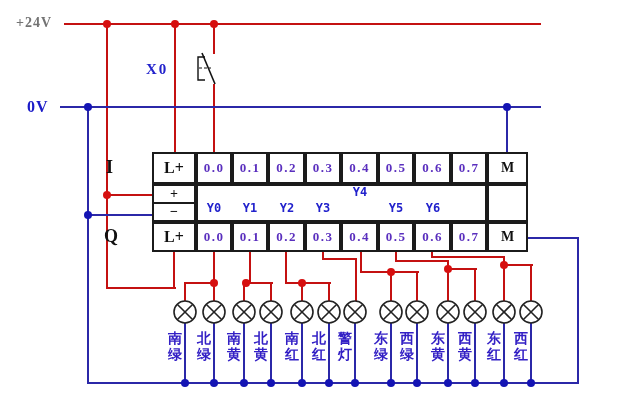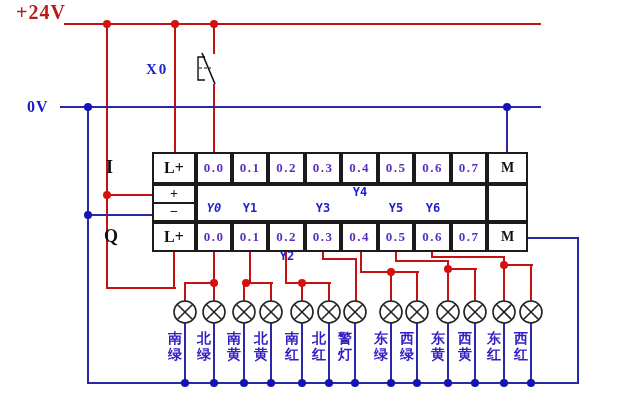--- a/index.html
+++ b/index.html
@@ -28,21 +28,21 @@
   .lamplab{position:absolute;width:18px;text-align:center;font-weight:bold;font-size:14px;
            line-height:15px;color:#3320c5;font-family:"Liberation Sans", sans-serif;}
   .lamplab div{height:16px;}
   svg{position:absolute;left:0;top:0;pointer-events:none;}
 </style>
 </head>
 <body>
 
 <div id="canvas">
 
-  <div class="raillab" style="left:16px;top:1px;font-size:20px;color:#b91c1c;">+24V</div>
+  <div class="raillab" style="left:16px;top:15px;font-size:14px;color:#737373;">+24V</div>
   <div class="raillab" style="left:27px;top:98px;font-size:16px;color:#1b1bc8;">0V</div>
   <div class="raillab" style="left:146px;top:61px;font-size:15px;color:#2222cc;letter-spacing:2px;">X0</div>
 
   <div>
     <div class="w wr" style="left:64px;top:23px;width:477px;height:2px;"></div>
     <div class="w wr" style="left:106px;top:23px;width:2px;height:266px;"></div>
     <div class="w wr" style="left:106px;top:194px;width:48px;height:2px;"></div>
     <div class="w wr" style="left:106px;top:287px;width:70px;height:2px;"></div>
     <div class="w wr" style="left:173px;top:250px;width:2px;height:39px;"></div>
     <div class="w wr" style="left:174px;top:23px;width:2px;height:131px;"></div>
@@ -149,23 +149,23 @@
     <div class="cell term" style="left:341px;top:152px;width:37px;height:32px;">0.4</div>
     <div class="cell term" style="left:378px;top:152px;width:36px;height:32px;">0.5</div>
     <div class="cell term" style="left:414px;top:152px;width:37px;height:32px;">0.6</div>
     <div class="cell term" style="left:451px;top:152px;width:36px;height:32px;">0.7</div>
     <div class="cell mterm" style="left:487px;top:152px;width:41px;height:32px;">M</div>
 
     <div class="cell pm" style="left:152px;top:184px;width:44px;height:20px;">+</div>
     <div class="cell pm" style="left:152px;top:202px;width:44px;height:20px;">−</div>
     <div class="cell" style="left:196px;top:184px;width:291px;height:38px;"></div>
     <div class="cell" style="left:487px;top:184px;width:41px;height:38px;"></div>
-    <div class="ylab" style="left:202px;top:201px;font-style:italic;">Y0</div>
+    <div class="ylab" style="left:202px;top:201px;">Y0</div>
     <div class="ylab" style="left:238px;top:201px;">Y1</div>
-    <div class="ylab" style="left:275px;top:201px;margin-top:48px;">Y2</div>
+    <div class="ylab" style="left:275px;top:201px;">Y2</div>
     <div class="ylab" style="left:311px;top:201px;">Y3</div>
     <div class="ylab" style="left:348px;top:185px;">Y4</div>
     <div class="ylab" style="left:384px;top:201px;">Y5</div>
     <div class="ylab" style="left:421px;top:201px;">Y6</div>
 
     <div class="cell lplus" style="left:152px;top:222px;width:44px;height:30px;">L+</div>
     <div class="cell term" style="left:196px;top:222px;width:36px;height:30px;">0.0</div>
     <div class="cell term" style="left:232px;top:222px;width:36px;height:30px;">0.1</div>
     <div class="cell term" style="left:268px;top:222px;width:37px;height:30px;">0.2</div>
     <div class="cell term" style="left:305px;top:222px;width:36px;height:30px;">0.3</div>

